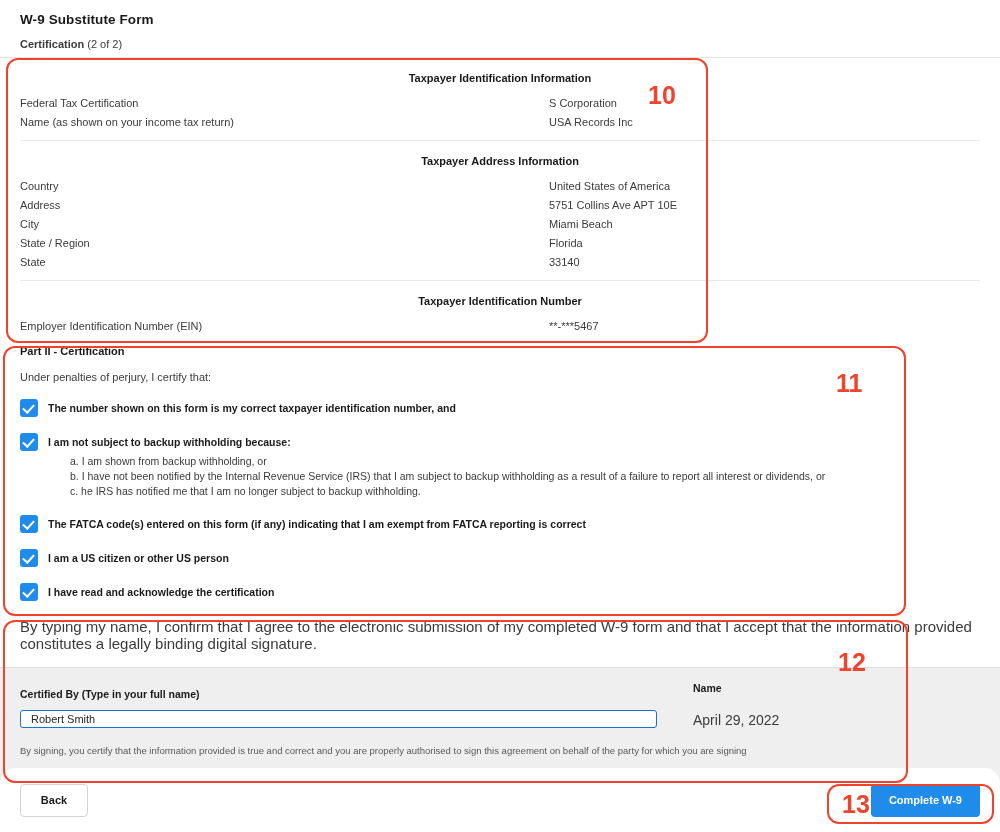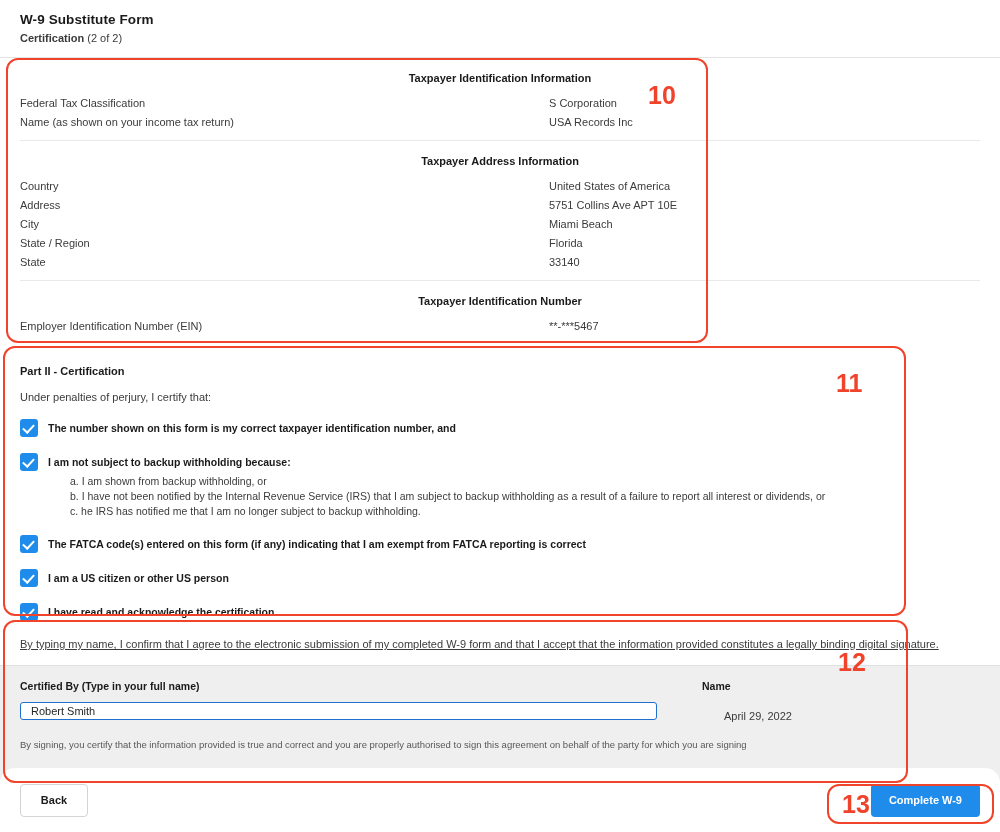--- a/index.html
+++ b/index.html
@@ -23,21 +23,21 @@
   
   .header {
     padding: 12px 20px 14px 20px;
     border-bottom: 1px solid #e4e4e4;
     height: 58px;
   }
   .header-title {
     font-size: 13.5px;
     font-weight: bold;
     color: #1a1a1a;
-    margin: 0 0 5px 0;
+    margin: 0 0 11px 0;
     letter-spacing: 0.1px;
   }
   .header-sub {
     font-size: 11px;
     color: #3b3b3b;
   }
   .header-sub .strong {
     font-weight: bold;
   }
   .header-sub .light {
@@ -76,21 +76,21 @@
     border-top: 1px solid #e9e9e9;
     margin: 0;
   }
   .block-1 { padding-bottom: 8px; }
 
   
   .partii-title {
     font-size: 11px;
     font-weight: bold;
     color: #1a1a1a;
-    padding-top: 21px;
+    padding-top: 1px;
   }
   .partii-intro {
     font-size: 11px;
     color: #3b3b3b;
     padding-top: 14px;
   }
   .cert-item {
     display: flex;
     align-items: flex-start;
     padding-top: 16px;
@@ -129,37 +129,35 @@
     list-style: none;
     font-weight: normal;
     color: #3b3b3b;
     font-size: 10.5px;
     line-height: 15px;
   }
   .sub-list li { padding-left: 22px; }
 
   
   .sign-note {
-    font-size: 11px;
+    font-size: 15px;
     color: #3b3b3b;
     padding: 17px 28px 0 20px;
-    text-decoration: underline;
   }
   .sign-band {
     margin-top: 15px;
     background: #efefef;
     border-top: 1px solid #e0e0e0;
     border-bottom: 1px solid #e0e0e0;
     padding: 14px 20px 12px 20px;
     height: 122px;
   }
   .sign-row {
     display: flex;
-    align-items: flex-start;
-    gap: 9px;
+    align-items: flex-end;
   }
   .sign-col-name { width: 655px; }
   .sign-col-date { padding-left: 18px; }
   .field-label {
     font-size: 10.5px;
     font-weight: bold;
     color: #1a1a1a;
     margin-bottom: 9px;
   }
   .name-input {
@@ -168,24 +166,23 @@
     border: 1px solid #1f6fd0;
     border-radius: 3px;
     background: #ffffff;
     font-family: "Liberation Sans", sans-serif;
     font-size: 11px;
     color: #262626;
     padding: 0 10px;
     outline: none;
   }
   .date-value {
-    font-size: 11px;
+    font-size: 14px;
     color: #3b3b3b;
     padding-top: 9px;
-    margin-left: 22px;
   }
   .sign-disclaimer {
     font-size: 9.5px;
     color: #585858;
     padding-top: 17px;
   }
 
   
   .footer {
     position: absolute;
@@ -258,21 +255,21 @@
     <div class="header-title">W-9 Substitute Form</div>
     <div class="header-sub">
       <span class="strong">Certification</span>
       <span class="light">(2 of 2)</span>
     </div>
   </div>
 
   <div class="section block-1">
     <div class="sec-title">Taxpayer Identification Information</div>
     <div class="kv-row">
-      <div class="kv-label">Federal Tax Classification</div>
+      <div class="kv-label">Federal Tax Certification</div>
       <div class="kv-value">S Corporation</div>
     </div>
     <div class="kv-row">
       <div class="kv-label">Name (as shown on your income tax return)</div>
       <div class="kv-value">USA Records Inc</div>
     </div>
   </div>
   <div class="section">
     <div class="hr"></div>
   </div>

